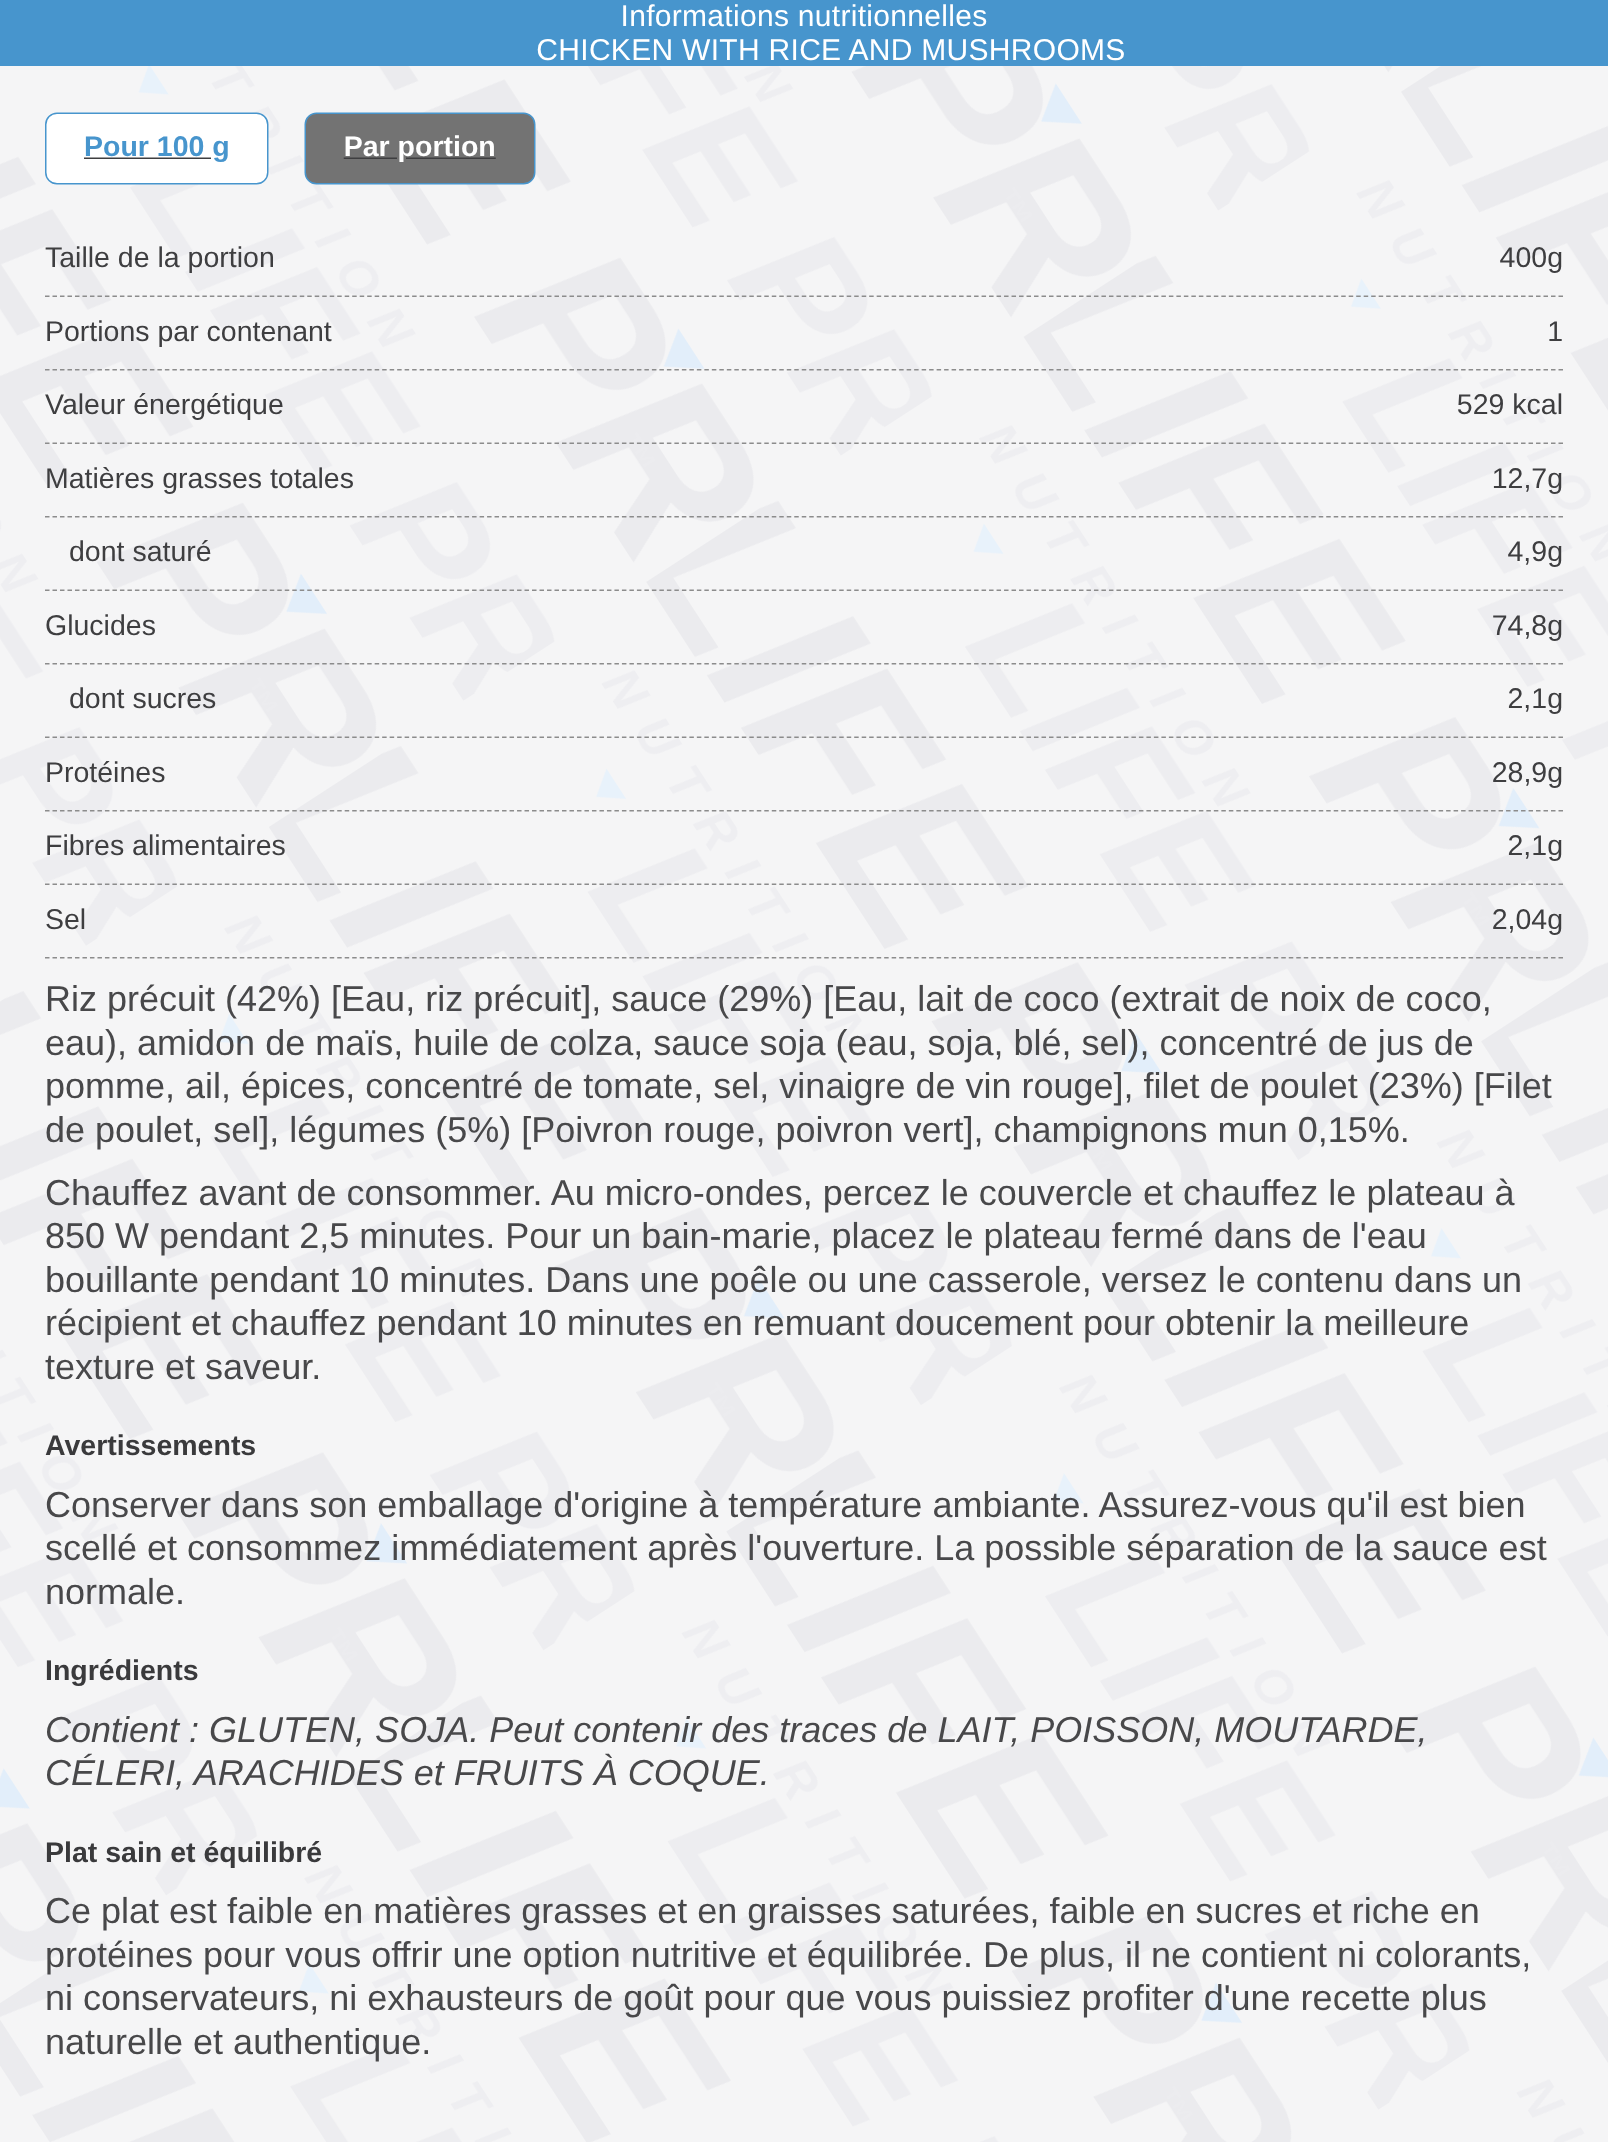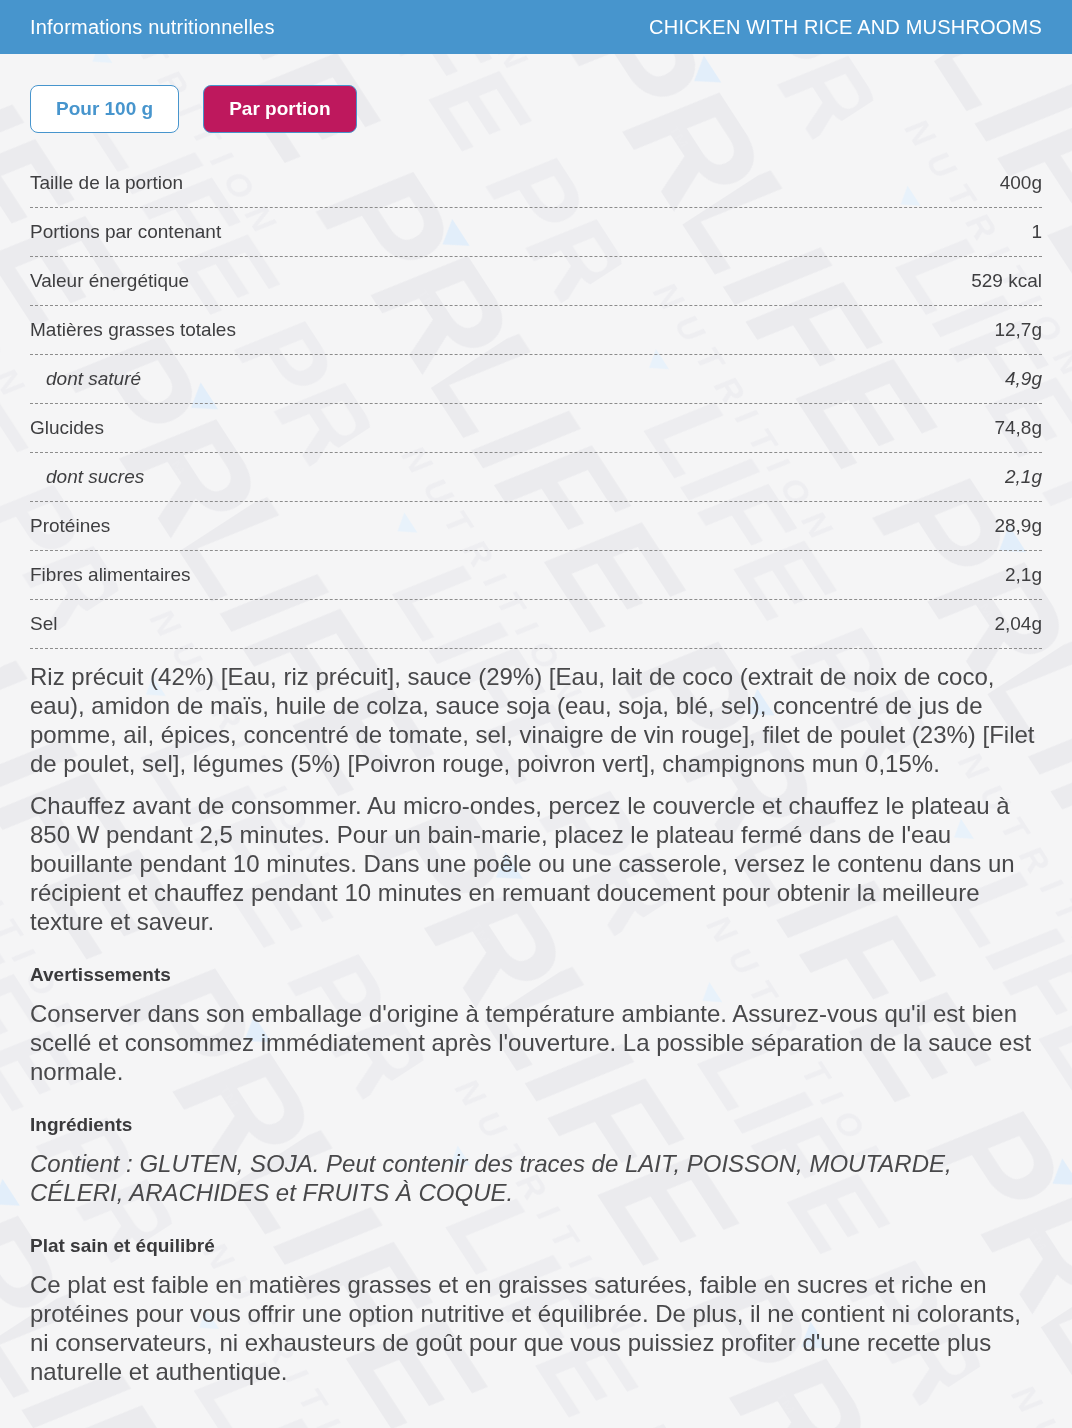--- a/index.html
+++ b/index.html
@@ -13,47 +13,47 @@
   }
   .watermark { position:absolute; top:0; left:0; width:1072px; height:1428px; z-index:0; }
   .wm-big   { font-family:"Liberation Sans",sans-serif; font-style:italic; font-weight:bold; font-size:150px; fill:#ebebee; }
   .wm-big2  { font-family:"Liberation Sans",sans-serif; font-style:italic; font-weight:bold; font-size:110px; fill:#ededf0; }
   .wm-small { font-family:"Liberation Sans",sans-serif; font-style:italic; font-weight:bold; font-size:34px; fill:#eeeef1; letter-spacing:14px; }
   .wm-tm    { font-family:"Liberation Sans",sans-serif; font-style:italic; font-weight:bold; font-size:28px; fill:#ececef; }
 
   .page { position:relative; z-index:1; }
 
   .topbar {
-    height:54px; background:#4795cd;
+    height:44px; background:#4795cd;
     display:flex; justify-content:space-between; align-items:center;
-    padding:0 30px; color:#ffffff; font-size:20px;
+    padding:0 30px; color:#ffffff; font-size:20px;flex-direction:column;
   }
   .topbar .ttl { letter-spacing:0.2px; }
   .topbar .prd { letter-spacing:0.2px;margin-left:36px; }
 
   .content { padding:0 30px 28px 30px; }
 
-  .toggles { margin-top:31px; display:flex; gap:24px; }
+  .toggles { margin-top:31px; display:flex; gap:24px;text-decoration:underline; }
   .toggle {
     font-family:"Liberation Sans",sans-serif;
     font-size:19px; font-weight:bold;
     height:48px; padding:0 25px;
     border-radius:8px; cursor:pointer;
     display:inline-flex; align-items:center;
   }
   .toggle.inactive { background:#ffffff; color:#4795cd; border:1px solid #4795cd; }
-  .toggle.active   { background:#be185d; color:#ffffff; border:1px solid #4795cd; }
+  .toggle.active   { background:#737373; color:#ffffff; border:1px solid #4795cd; }
 
   .ntable { margin-top:26px; }
   .row {
     display:flex; justify-content:space-between; align-items:center;
     height:48px; border-bottom:1px dashed #8c8c8c;
     font-size:19px; color:#3e3e40;gap:33px;
   }
-  .row.sub { font-style:italic; }
+  .row.sub { }
   .row.sub .lbl { padding-left:16px; }
 
   .sections h3 {
     margin:27px 0 0 0; font-size:19px; line-height:23px;
     font-weight:bold; color:#3a3a3c;
   }
   .sections p {
     margin:13px 0 0 0; font-size:24px; line-height:29px;
     color:#48484a;
   }

